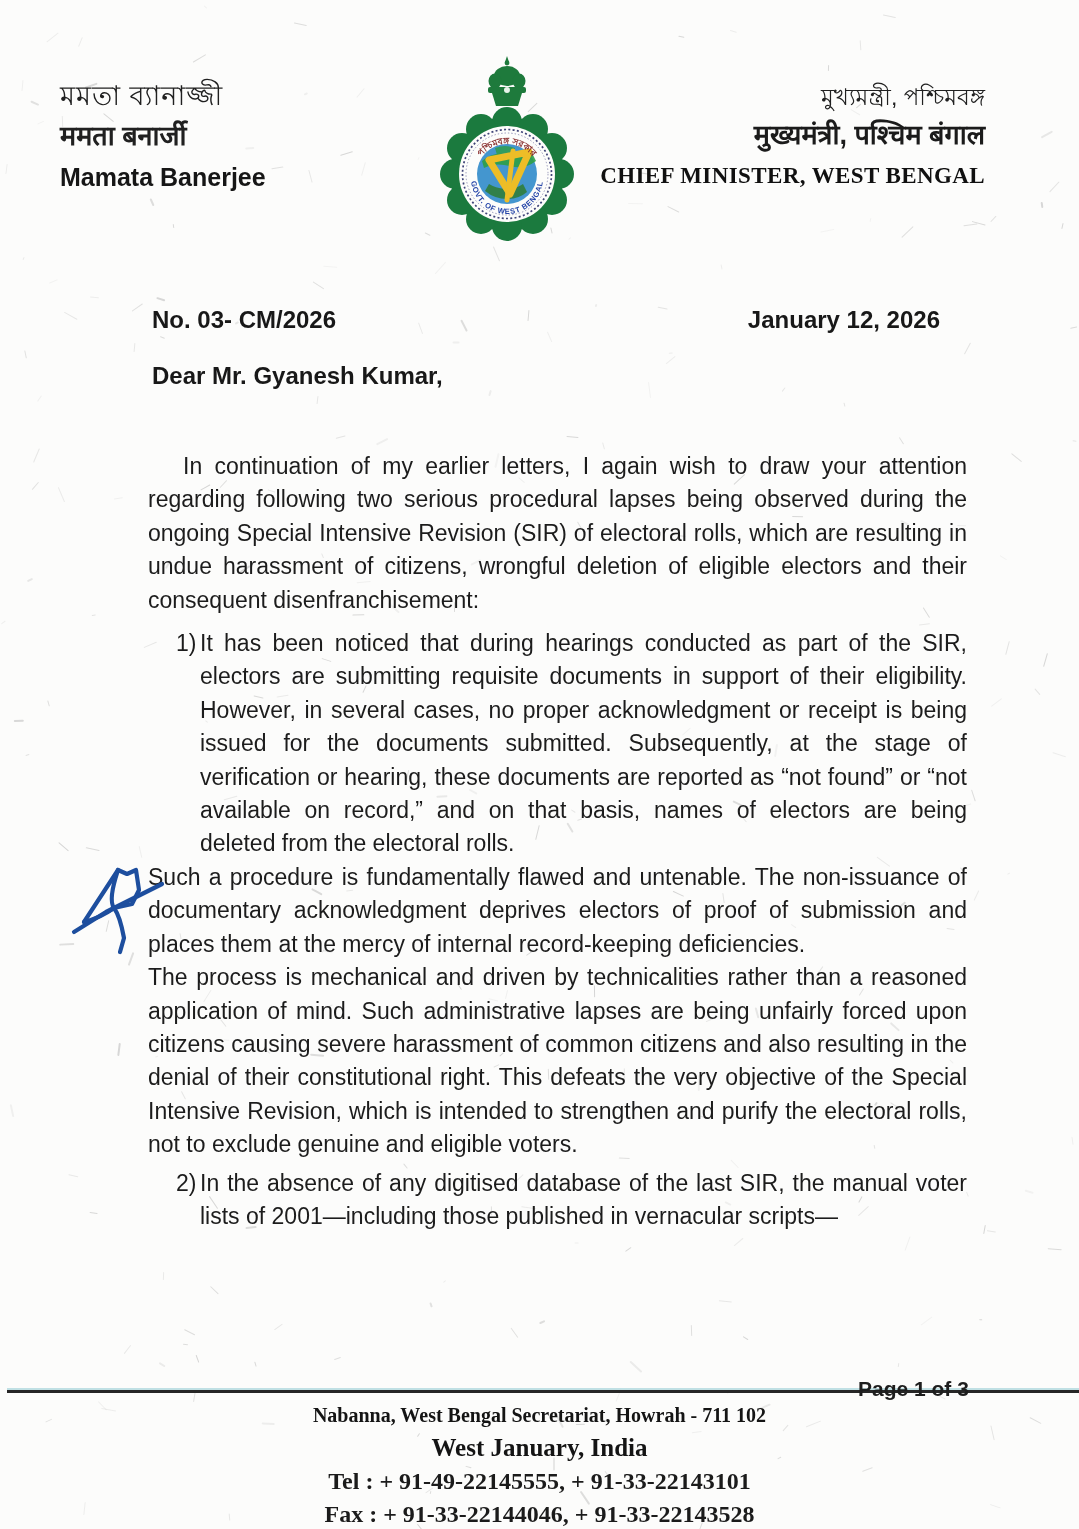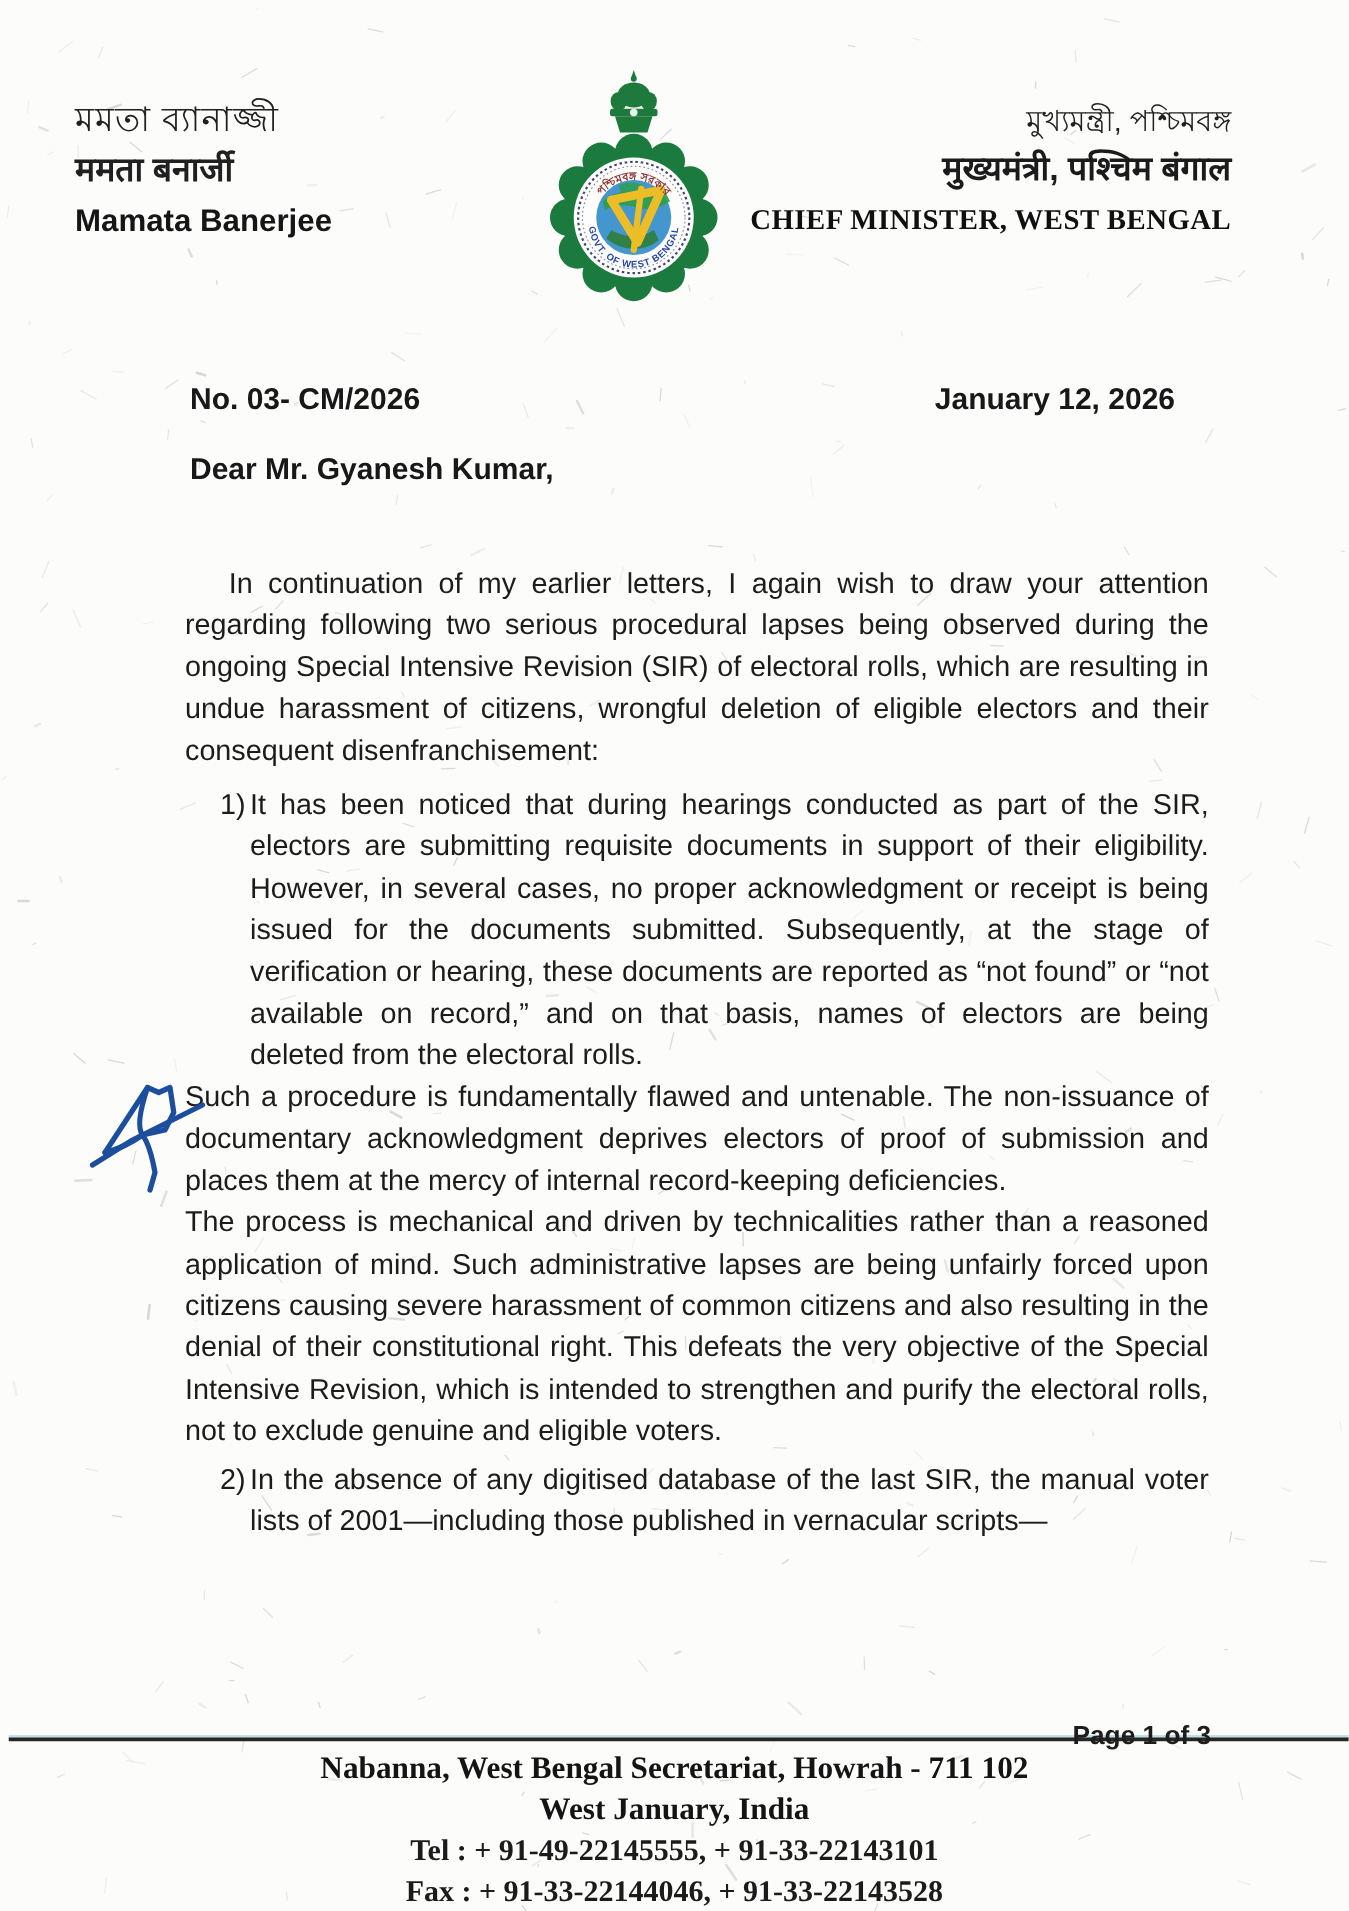--- a/index.html
+++ b/index.html
@@ -50,21 +50,21 @@
 
   
   .signature{position:absolute;left:70px;top:860px;z-index:3;}
 
   
   .footer-line{position:absolute;left:7px;right:0;top:1390px;height:3px;background:#262626;z-index:1;
     box-shadow:0 -2px 0 rgba(120,190,200,.45);}
   .page-label{position:absolute;left:858px;top:1377px;font-size:21px;font-weight:bold;color:#1d1d1d;z-index:2;}
   .footer-block{position:absolute;left:0;top:1398px;width:1079px;text-align:center;z-index:2;
     font-family:"Liberation Serif",serif;color:#141414;}
-  .footer-block .addr1{font-size:25px;font-weight:bold;line-height:34px;}
+  .footer-block .addr1{font-size:20px;font-weight:bold;line-height:34px;}
   .footer-block .addr2{font-size:25px;font-weight:bold;line-height:32px;}
   .footer-block .tel,.footer-block .fax{font-size:24px;font-weight:bold;line-height:33px;color:#1b1b1b;}
   .footer-block .tel{margin-top:1px;}
 </style>
 </head>
 <body>
 
 <div id="speckles">
     <div class="speck" style="left: 517.345px; top: 1172.19px; width: 1px; height: 15.9011px; opacity: 0.11; transform: rotate(47deg);"></div>
     <div class="speck" style="left: 584.393px; top: 1490.18px; width: 2px; height: 15.8578px; opacity: 0.18; transform: rotate(146deg);"></div>

